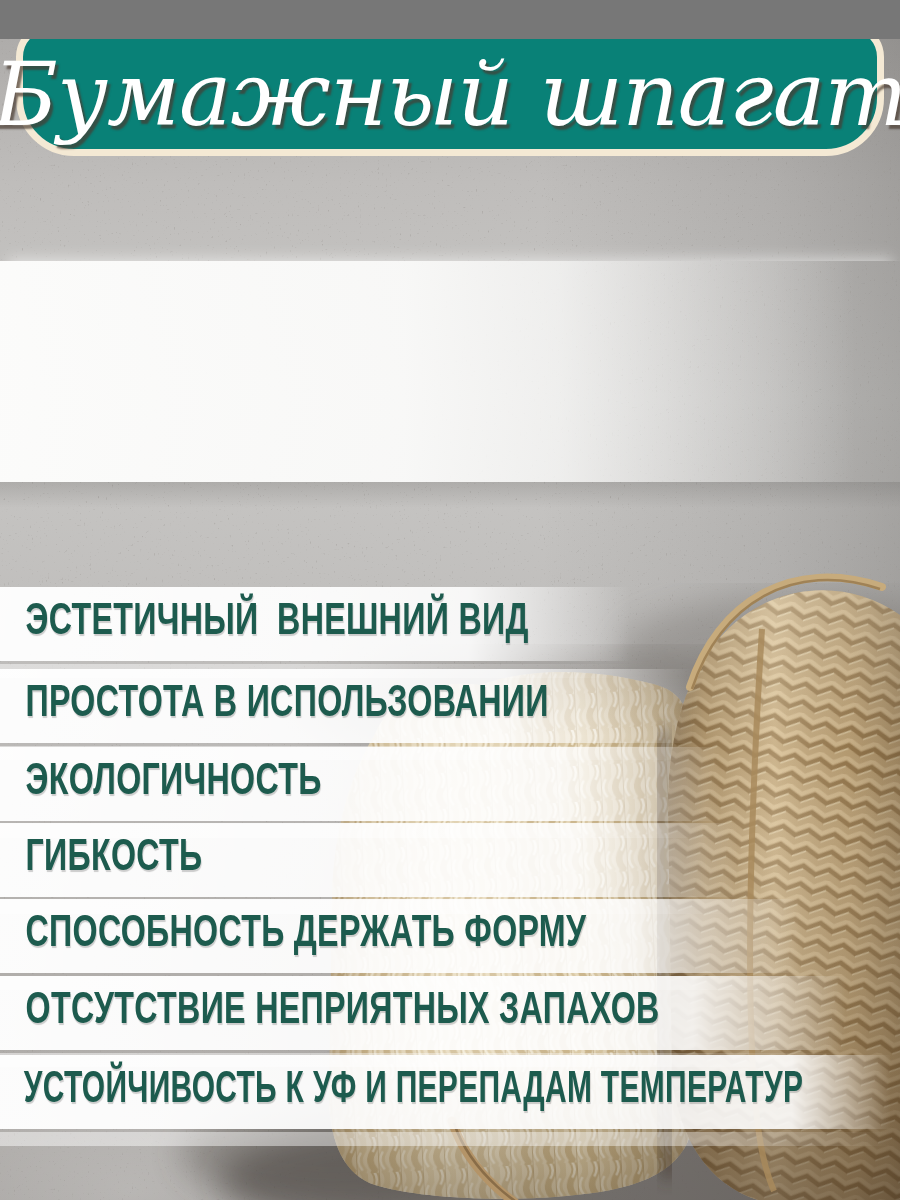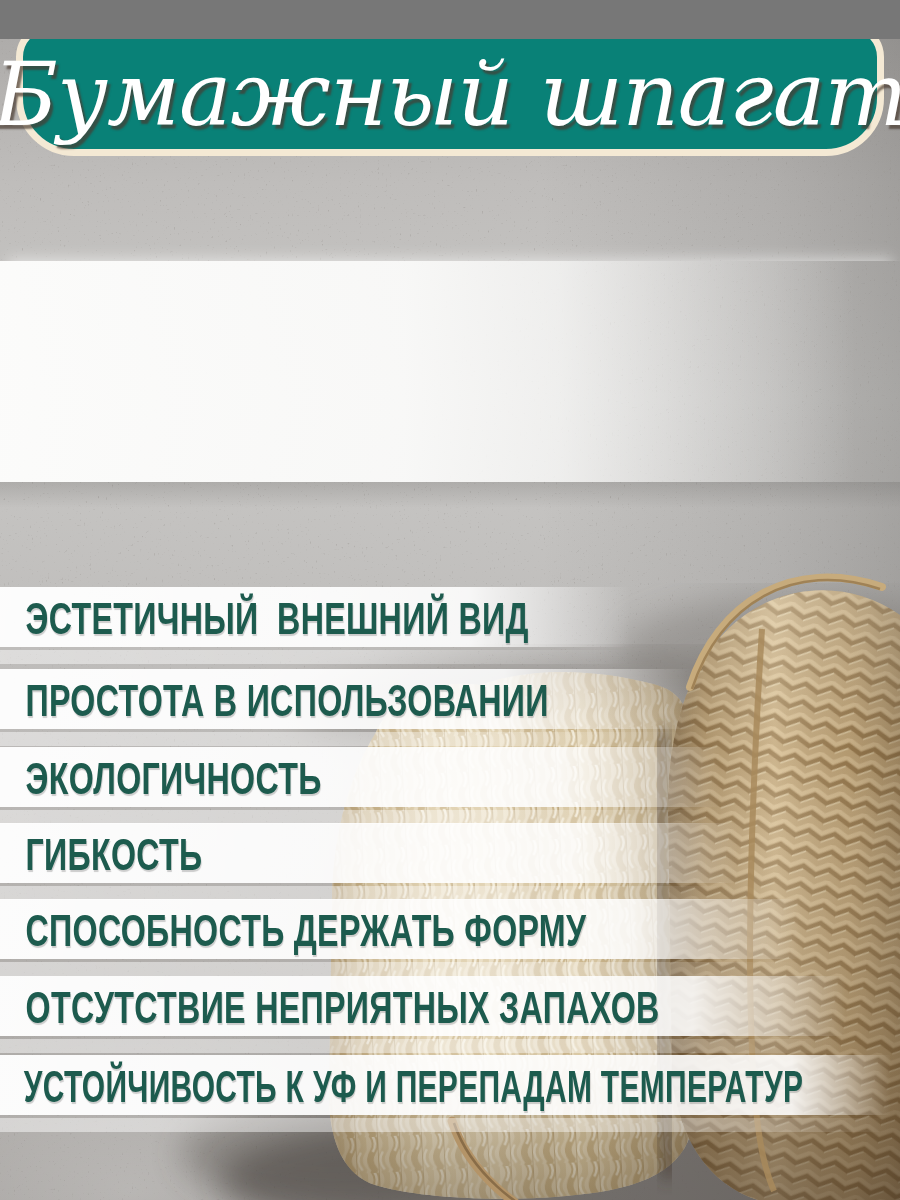--- a/index.html
+++ b/index.html
@@ -55,21 +55,21 @@
   .intro-line{
     margin:0;font-size:36px;font-weight:bold;line-height:45px;
     transform:scaleX(0.78);transform-origin:left center;
     white-space:nowrap;letter-spacing:0.3px;
     text-shadow:1px 2px 1px rgba(40,40,40,0.22);
   }
 
   
   .features{list-style:none;margin:0;padding:0;}
   .band{
-    position:absolute;left:0;width:900px;height:60px;top:var(--top);
+    position:absolute;left:0;width:900px;height:74px;top:var(--top);
     background:linear-gradient(90deg,
       rgba(255,255,255,0.96) 0%,
       rgba(255,255,255,0.93) 35%,
       rgba(255,255,255,0.88) var(--s),
       rgba(255,255,255,0.00) var(--e));
   }
   .band::after{
     content:"";position:absolute;left:0;right:0;top:calc(100% + 3px);height:14px;
     background:linear-gradient(90deg,
       rgba(255,255,255,0.48) 0%,

